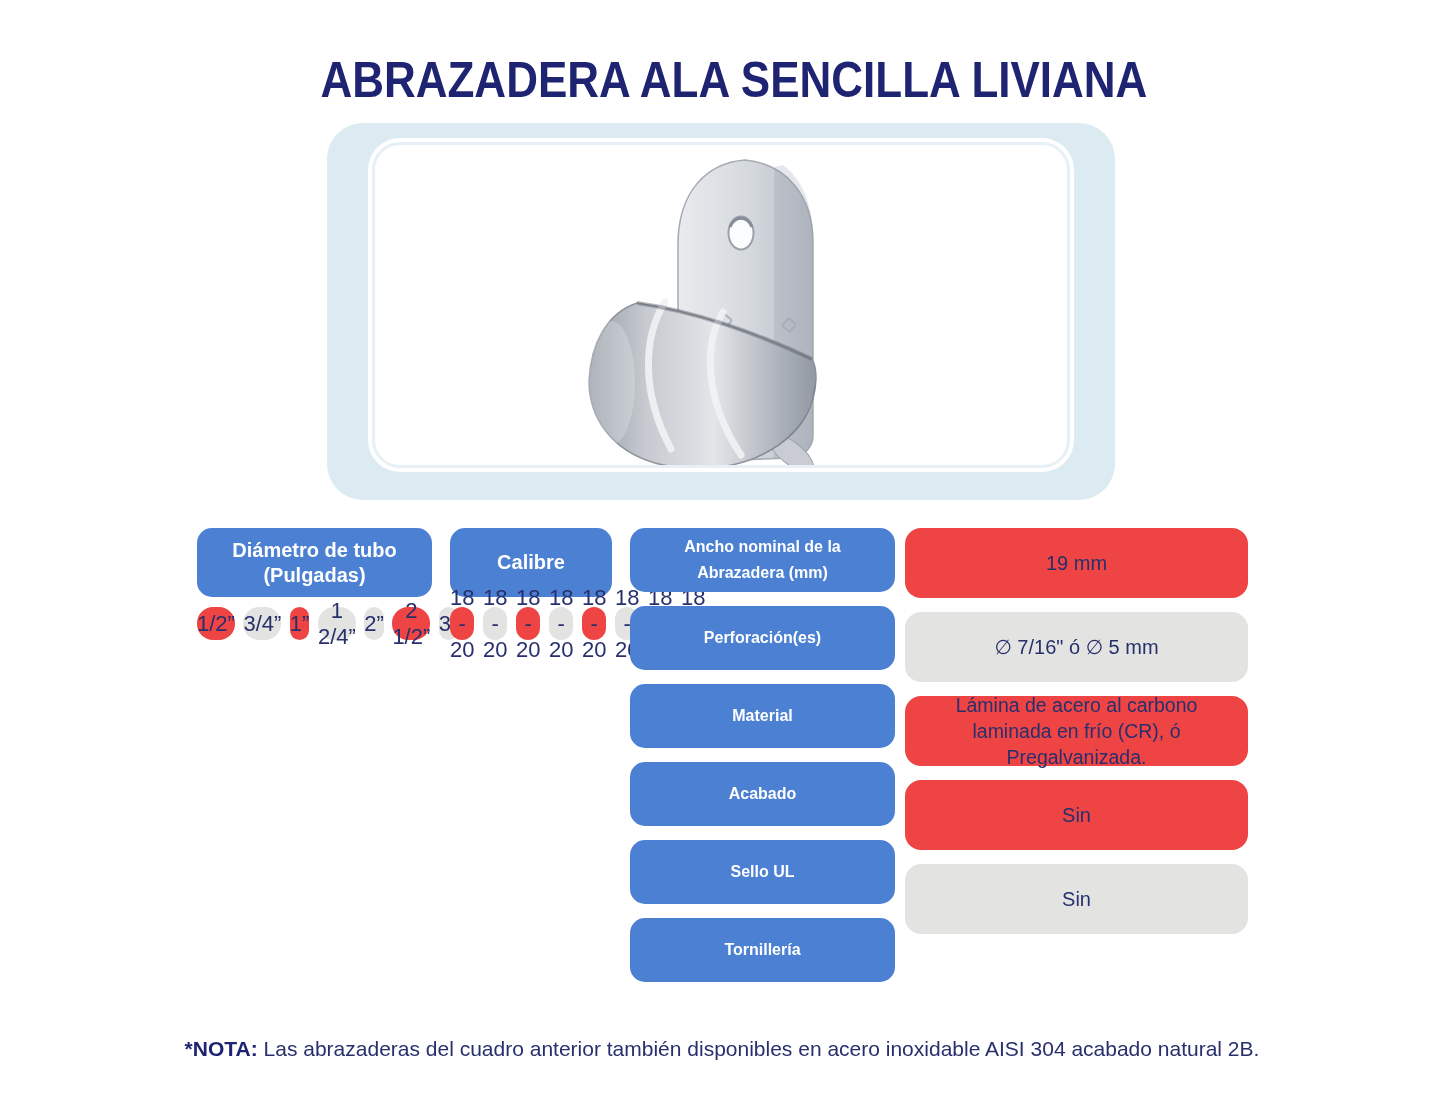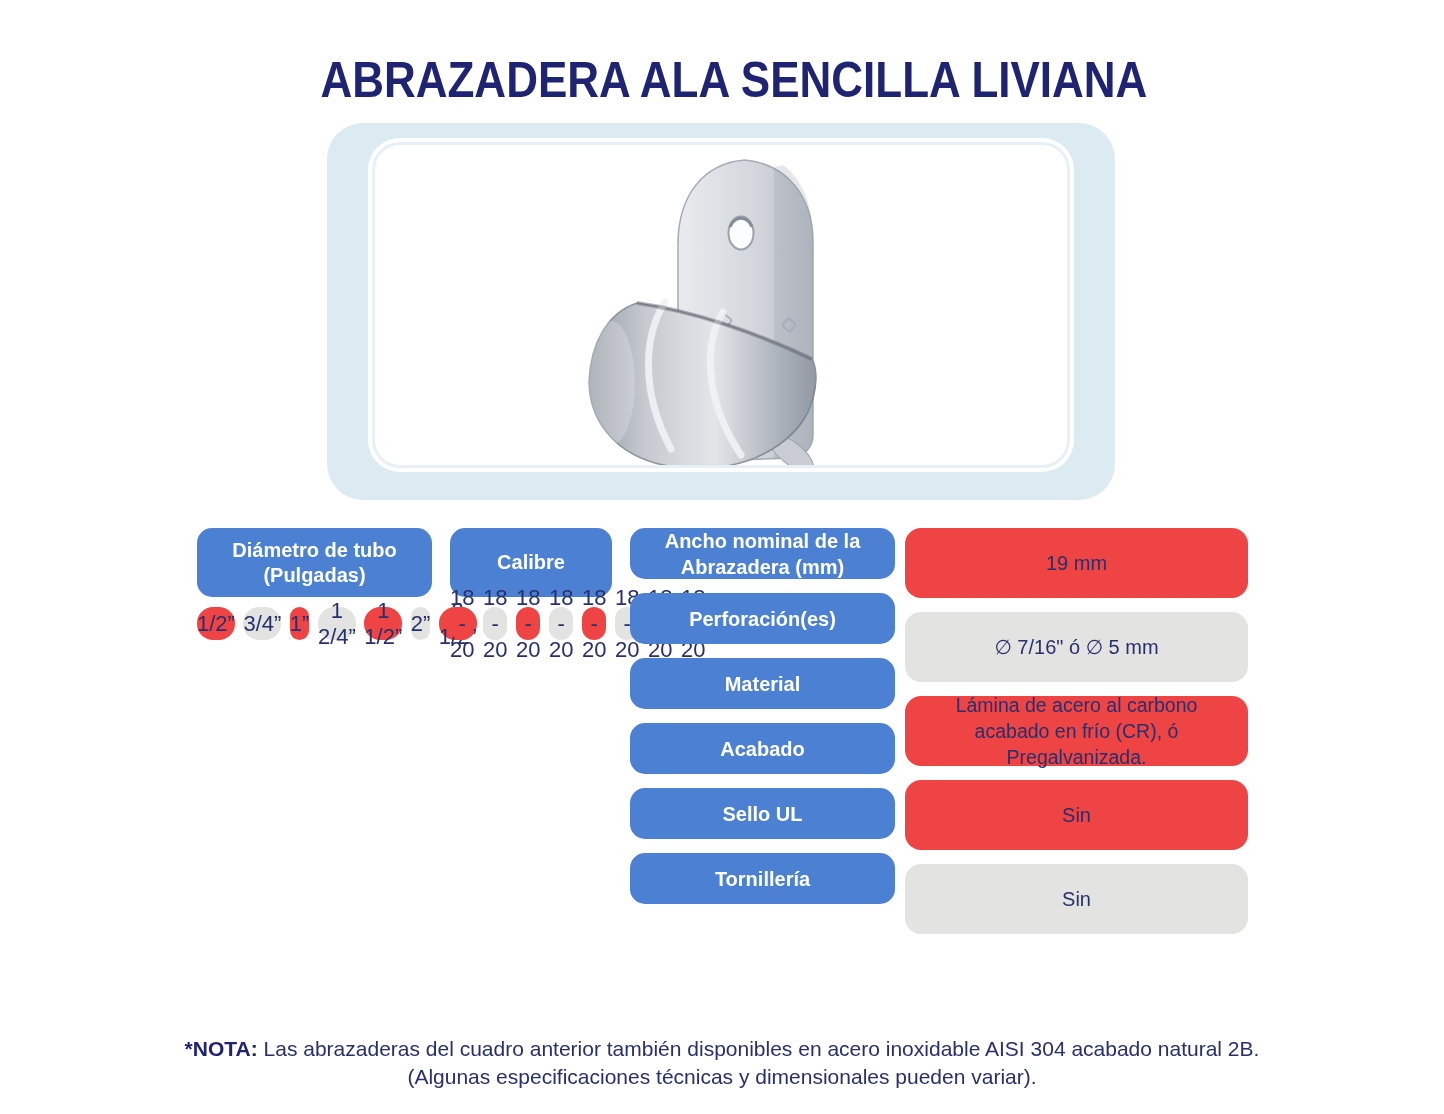--- a/index.html
+++ b/index.html
@@ -35,21 +35,21 @@
   
   .col{position:absolute;display:flex;flex-direction:column;}
   .col-diam{left:197px;top:528px;width:235px;}
   .col-cal{left:450px;top:528px;width:162px;}
   .size-header{height:69px;font-size:20px;line-height:25px;padding:0 14px;margin-bottom:10px;}
   .size-rows{display:flex;flex-direction:row;gap:8.5px;}
   .size-row{height:33px;font-size:22px;color:#272f6d;}
   
   .col-labels{left:630px;top:528px;width:265px;gap:14px;}
   .col-values{left:905px;top:528px;width:343px;gap:14px;}
-  .spec-label{height:51px;font-size:20px;line-height:26px;padding:12px 26px;}
+  .spec-label{height:64px;font-size:16px;line-height:26px;padding:12px 26px;}
   .spec-value{height:70px;font-size:20px;line-height:26px;padding:0 18px;color:#272f6d;}
   .spec-value.small{font-size:19.5px;}
   
   .note{
     position:absolute;left:0;top:1035px;width:100%;text-align:center;
     font-size:21px;line-height:28px;color:#272f6d;
   }
   .note b{font-weight:bold;color:#1e2472;}
 </style>
 </head>
@@ -102,21 +102,20 @@
     </div>
   </div>
 
   <div class="col col-diam">
     <div class="pill blue size-header">Diámetro de tubo (Pulgadas)</div>
     <div class="size-rows">
       <div class="pill lightblue size-row">1/2”</div>
       <div class="pill gray size-row">3/4”</div>
       <div class="pill lightblue size-row">1”</div>
       <div class="pill gray size-row">1 2/4”</div>
-      <div class="pill lightblue size-row">1 1/2”</div>
       <div class="pill gray size-row">2”</div>
       <div class="pill lightblue size-row">2 1/2”</div>
       <div class="pill gray size-row">3”</div>
     </div>
   </div>
 
   <div class="col col-cal">
     <div class="pill blue size-header">Calibre</div>
     <div class="size-rows">
       <div class="pill lightblue size-row">18 - 20</div>
@@ -135,26 +134,25 @@
     <div class="pill blue spec-label">Perforación(es)</div>
     <div class="pill blue spec-label">Material</div>
     <div class="pill blue spec-label">Acabado</div>
     <div class="pill blue spec-label">Sello UL</div>
     <div class="pill blue spec-label">Tornillería</div>
   </div>
 
   <div class="col col-values">
     <div class="pill lightblue spec-value">19 mm</div>
     <div class="pill gray spec-value">∅ 7/16" ó ∅ 5 mm</div>
-    <div class="pill lightblue spec-value small">Lámina de acero al carbono acabado en frío (CR), ó Pregalvanizada.</div>
+    <div class="pill lightblue spec-value small">Lámina de acero al carbono laminada en frío (CR), ó Pregalvanizada.</div>
     <div class="pill lightblue spec-value">Sin</div>
     <div class="pill gray spec-value">Sin</div>
   </div>
 
   <div class="note">
     <div>
       <b>*NOTA:</b>
       <span>Las abrazaderas del cuadro anterior también disponibles en acero inoxidable AISI 304 acabado natural 2B.</span>
     </div>
-    <div>(Algunas especificaciones técnicas y dimensionales pueden variar).</div>
   </div>
 
 </div>
 
 </body></html>

